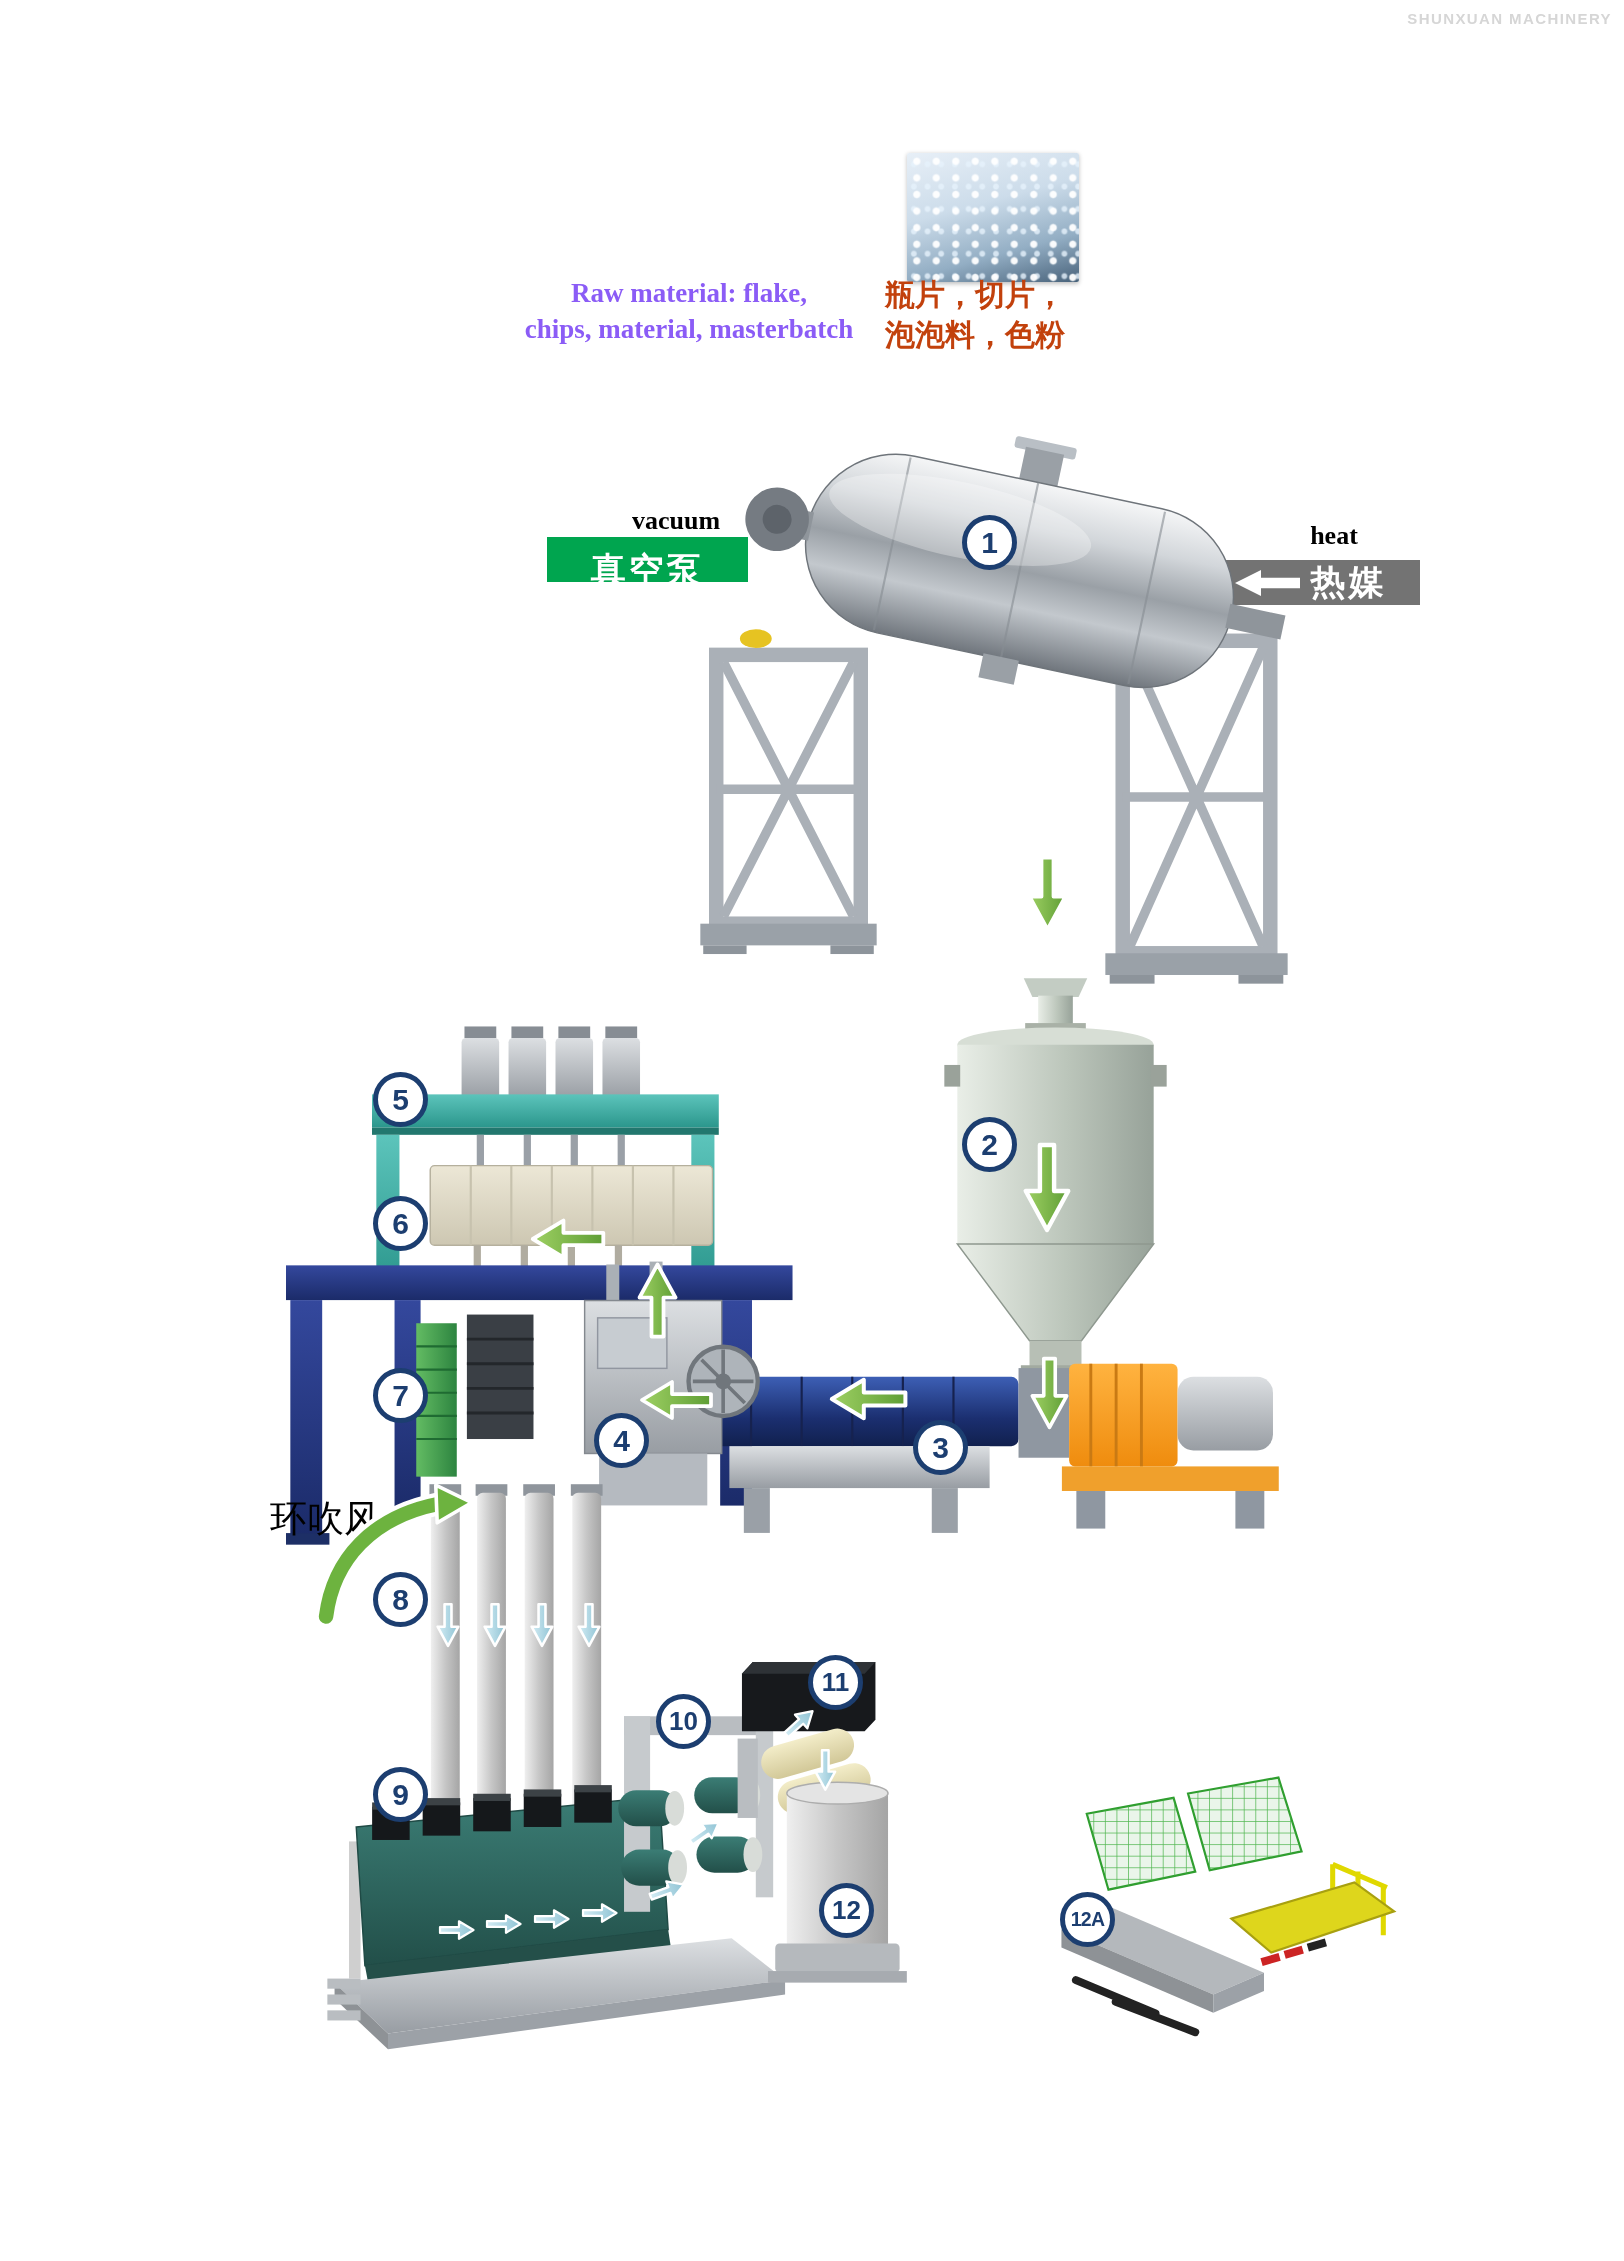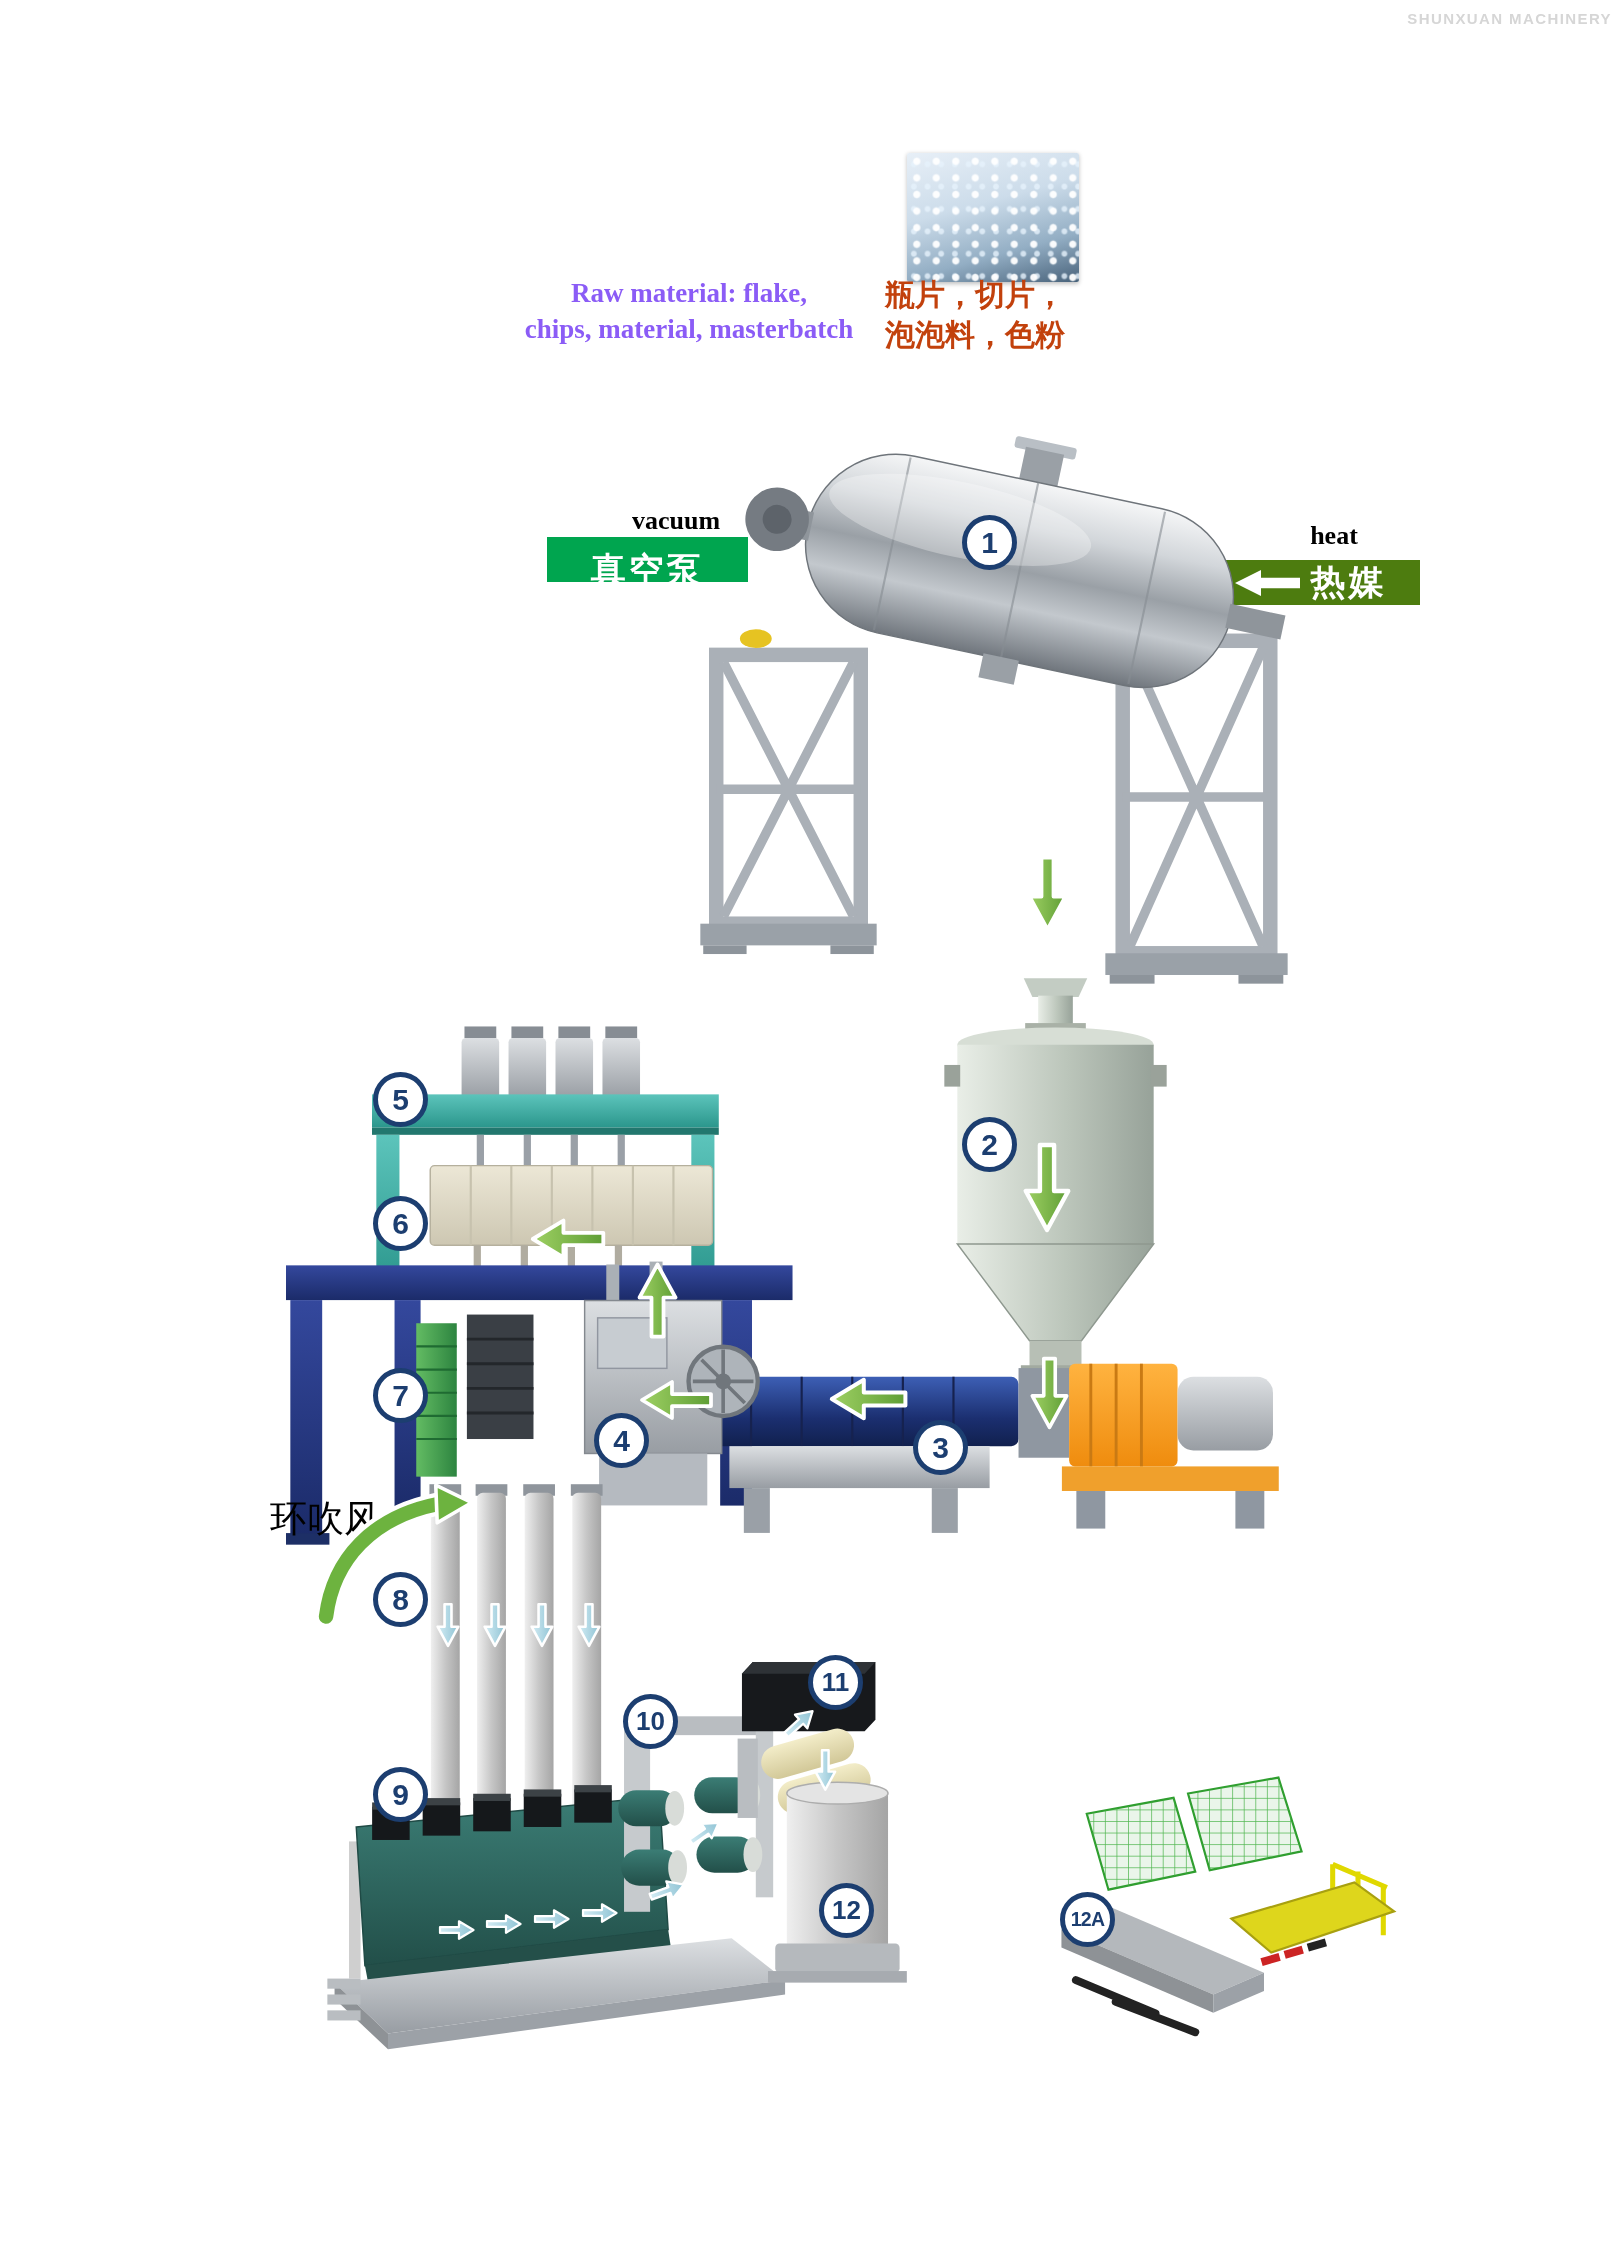--- a/index.html
+++ b/index.html
@@ -18,21 +18,21 @@
           font-family:"Liberation Serif",serif;font-weight:bold;font-size:27px;
           line-height:36px;color:#8b5cf6;}
   .raw-zh{position:absolute;left:885px;top:275px;width:231px;font-weight:bold;
           font-size:30px;line-height:40px;color:#c2410c;}
   .caption{position:absolute;font-family:"Liberation Serif",serif;font-weight:bold;
            font-size:26px;color:#000;text-align:center;}
   .banner{position:absolute;height:45px;display:flex;align-items:center;gap:10px;
           padding:0 11.6px;box-sizing:border-box;color:#fff;font-weight:bold;
           font-size:35px;letter-spacing:2.9px;white-space:nowrap;}
   .banner.green{background:#00a54f;}
-  .banner.red{background:#4d7c0f;}
+  .banner.red{background:#737373;}
   .ring-blow{position:absolute;left:270px;top:1494px;font-size:37px;font-weight:normal;color:#000;}
   .badge{position:absolute;width:55px;height:55px;border-radius:50%;background:#fff;
          border:5px solid #1c3e70;color:#1c3e70;box-sizing:border-box;z-index:40;
          display:flex;align-items:center;justify-content:center;
          font-weight:bold;font-size:30px;}
   .badge.two{font-size:26px;}
   .badge.wide{font-size:19.5px;letter-spacing:-0.7px;}
   .arrow{position:absolute;z-index:30;overflow:visible;}
   svg.machine{position:absolute;overflow:visible;}
 </style>
@@ -413,19 +413,19 @@
 
   <div class="badge" style="left:962px;top:515px">1</div>
   <div class="badge" style="left:962px;top:1117px">2</div>
   <div class="badge" style="left:913px;top:1420px">3</div>
   <div class="badge" style="left:594px;top:1413px">4</div>
   <div class="badge" style="left:373px;top:1072px">5</div>
   <div class="badge" style="left:373px;top:1196px">6</div>
   <div class="badge" style="left:373px;top:1368px">7</div>
   <div class="badge" style="left:373px;top:1572px">8</div>
   <div class="badge" style="left:373px;top:1767px">9</div>
-  <div class="badge two" style="left:623px;top:1694px">10</div>
+  <div class="badge two" style="left:656px;top:1694px">10</div>
   <div class="badge two" style="left:808px;top:1655px">11</div>
   <div class="badge two" style="left:819px;top:1883px">12</div>
   <div class="badge wide" style="left:1060px;top:1892px">12A</div>
 
 </div>
 
 
 </body></html>

